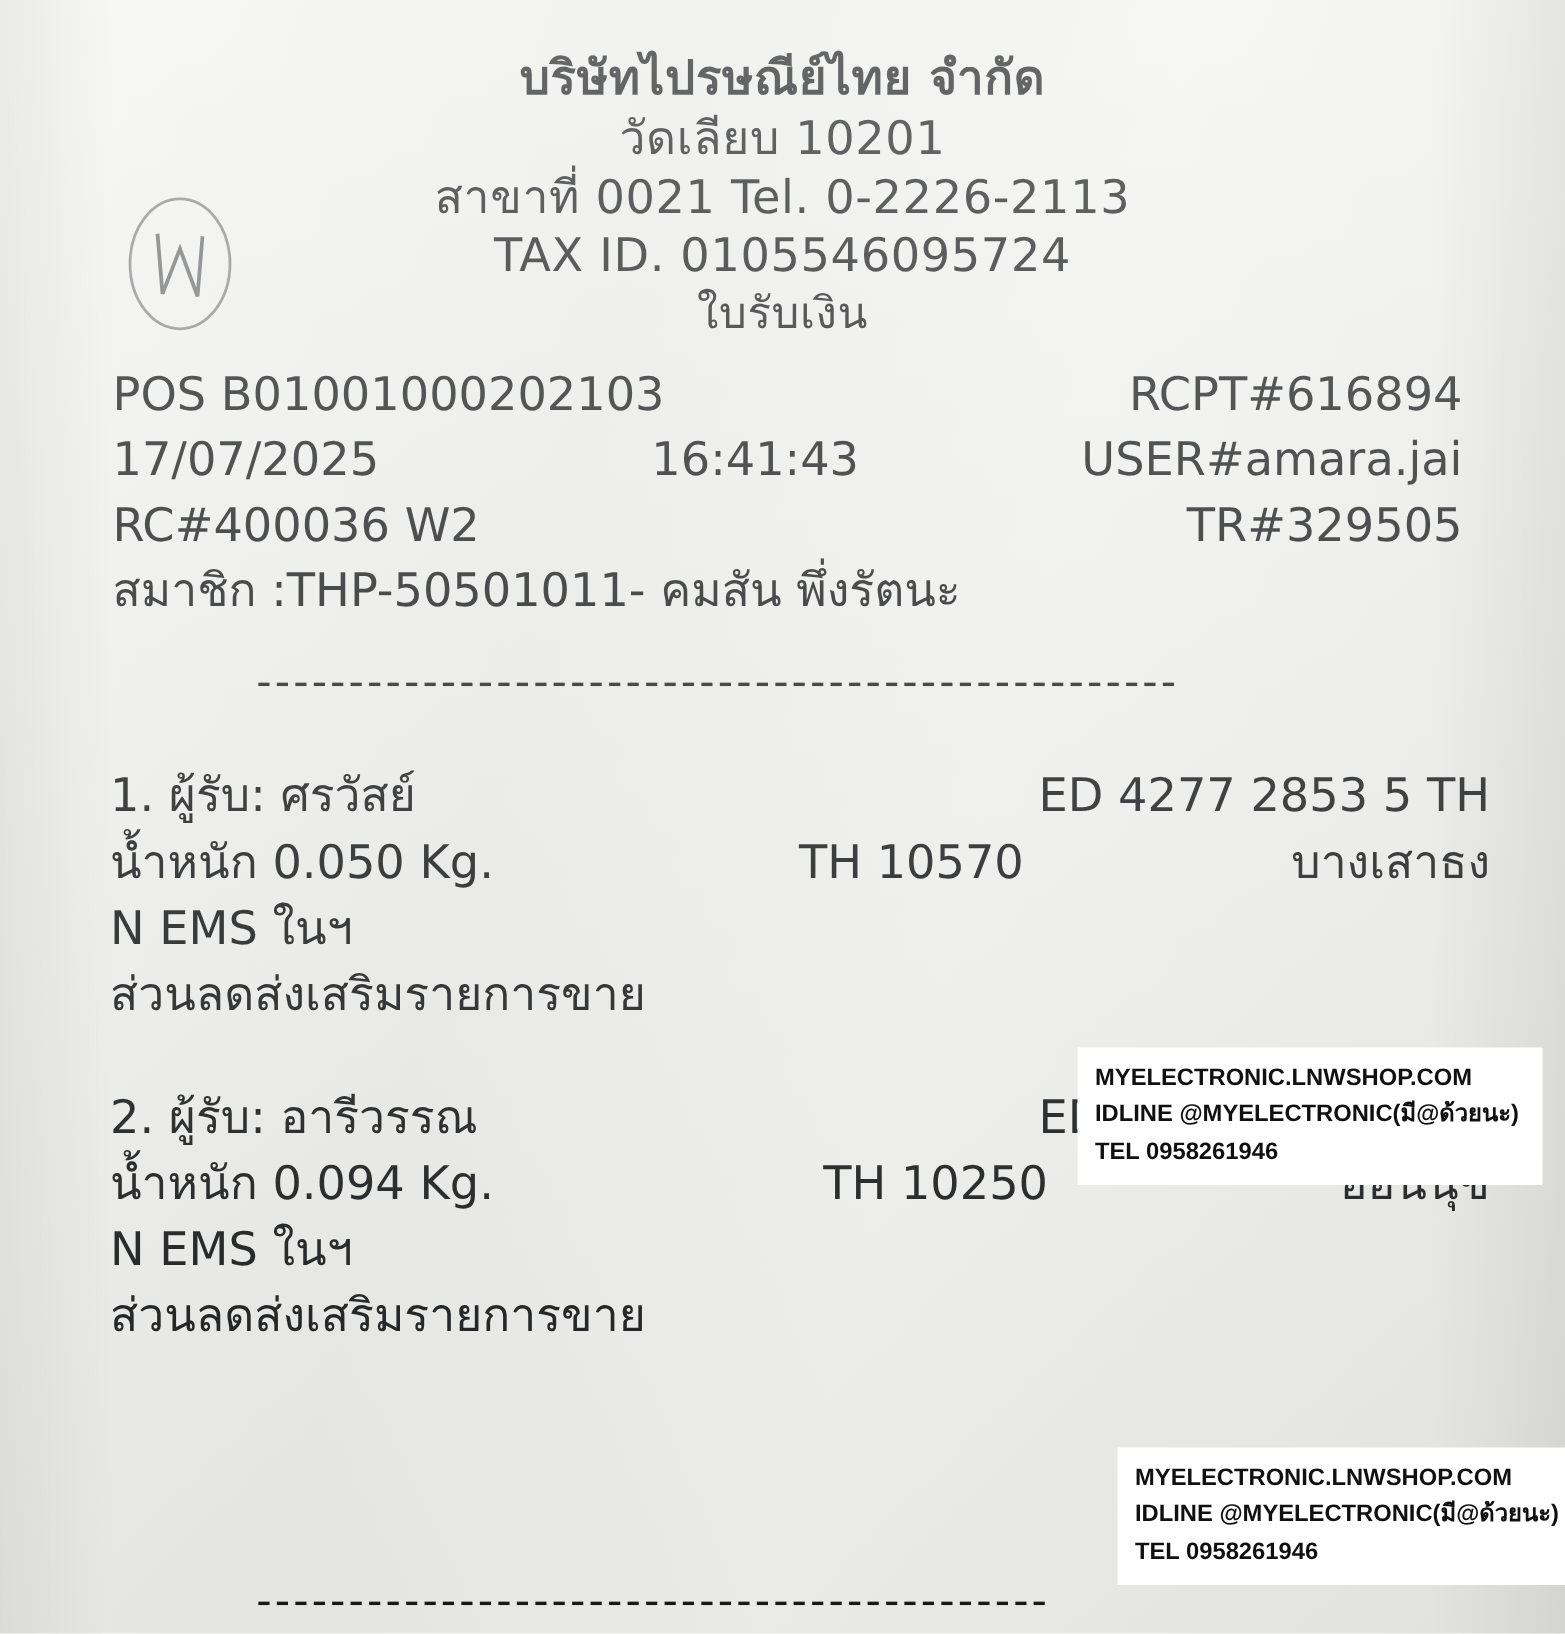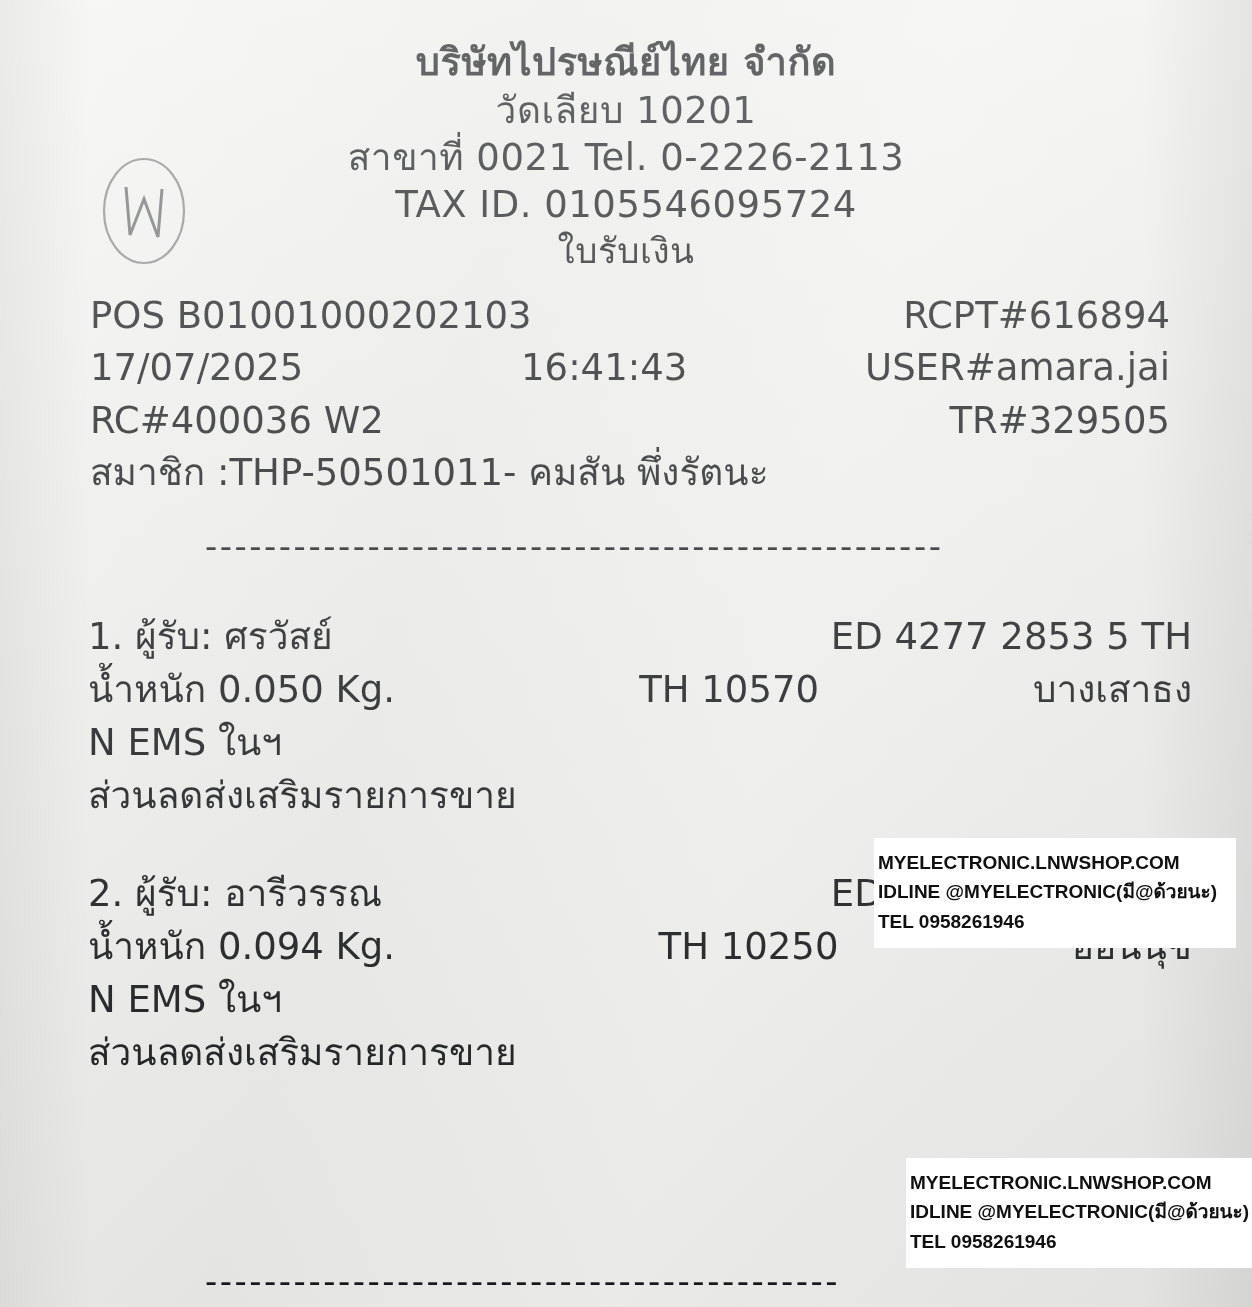--- a/index.html
+++ b/index.html
@@ -117,22 +117,21 @@
     height: 40px;
   }
   
   .stamp {
     position: absolute;
     background: #ffffff;
     font-family: "Liberation Sans", sans-serif;
     font-weight: bold;
     color: #101010;
     line-height: 1.55;
-    padding: 10px 14px 12px 4px;
-    margin-left: 12px;
+    padding: 10px 14px 12px 14px;
   }
   .stamp div {
     font-size: 19px;
     white-space: nowrap;
   }
   .stamp-1 {
     left: 862px;
     top: 838px;
     width: 344px;
   }

